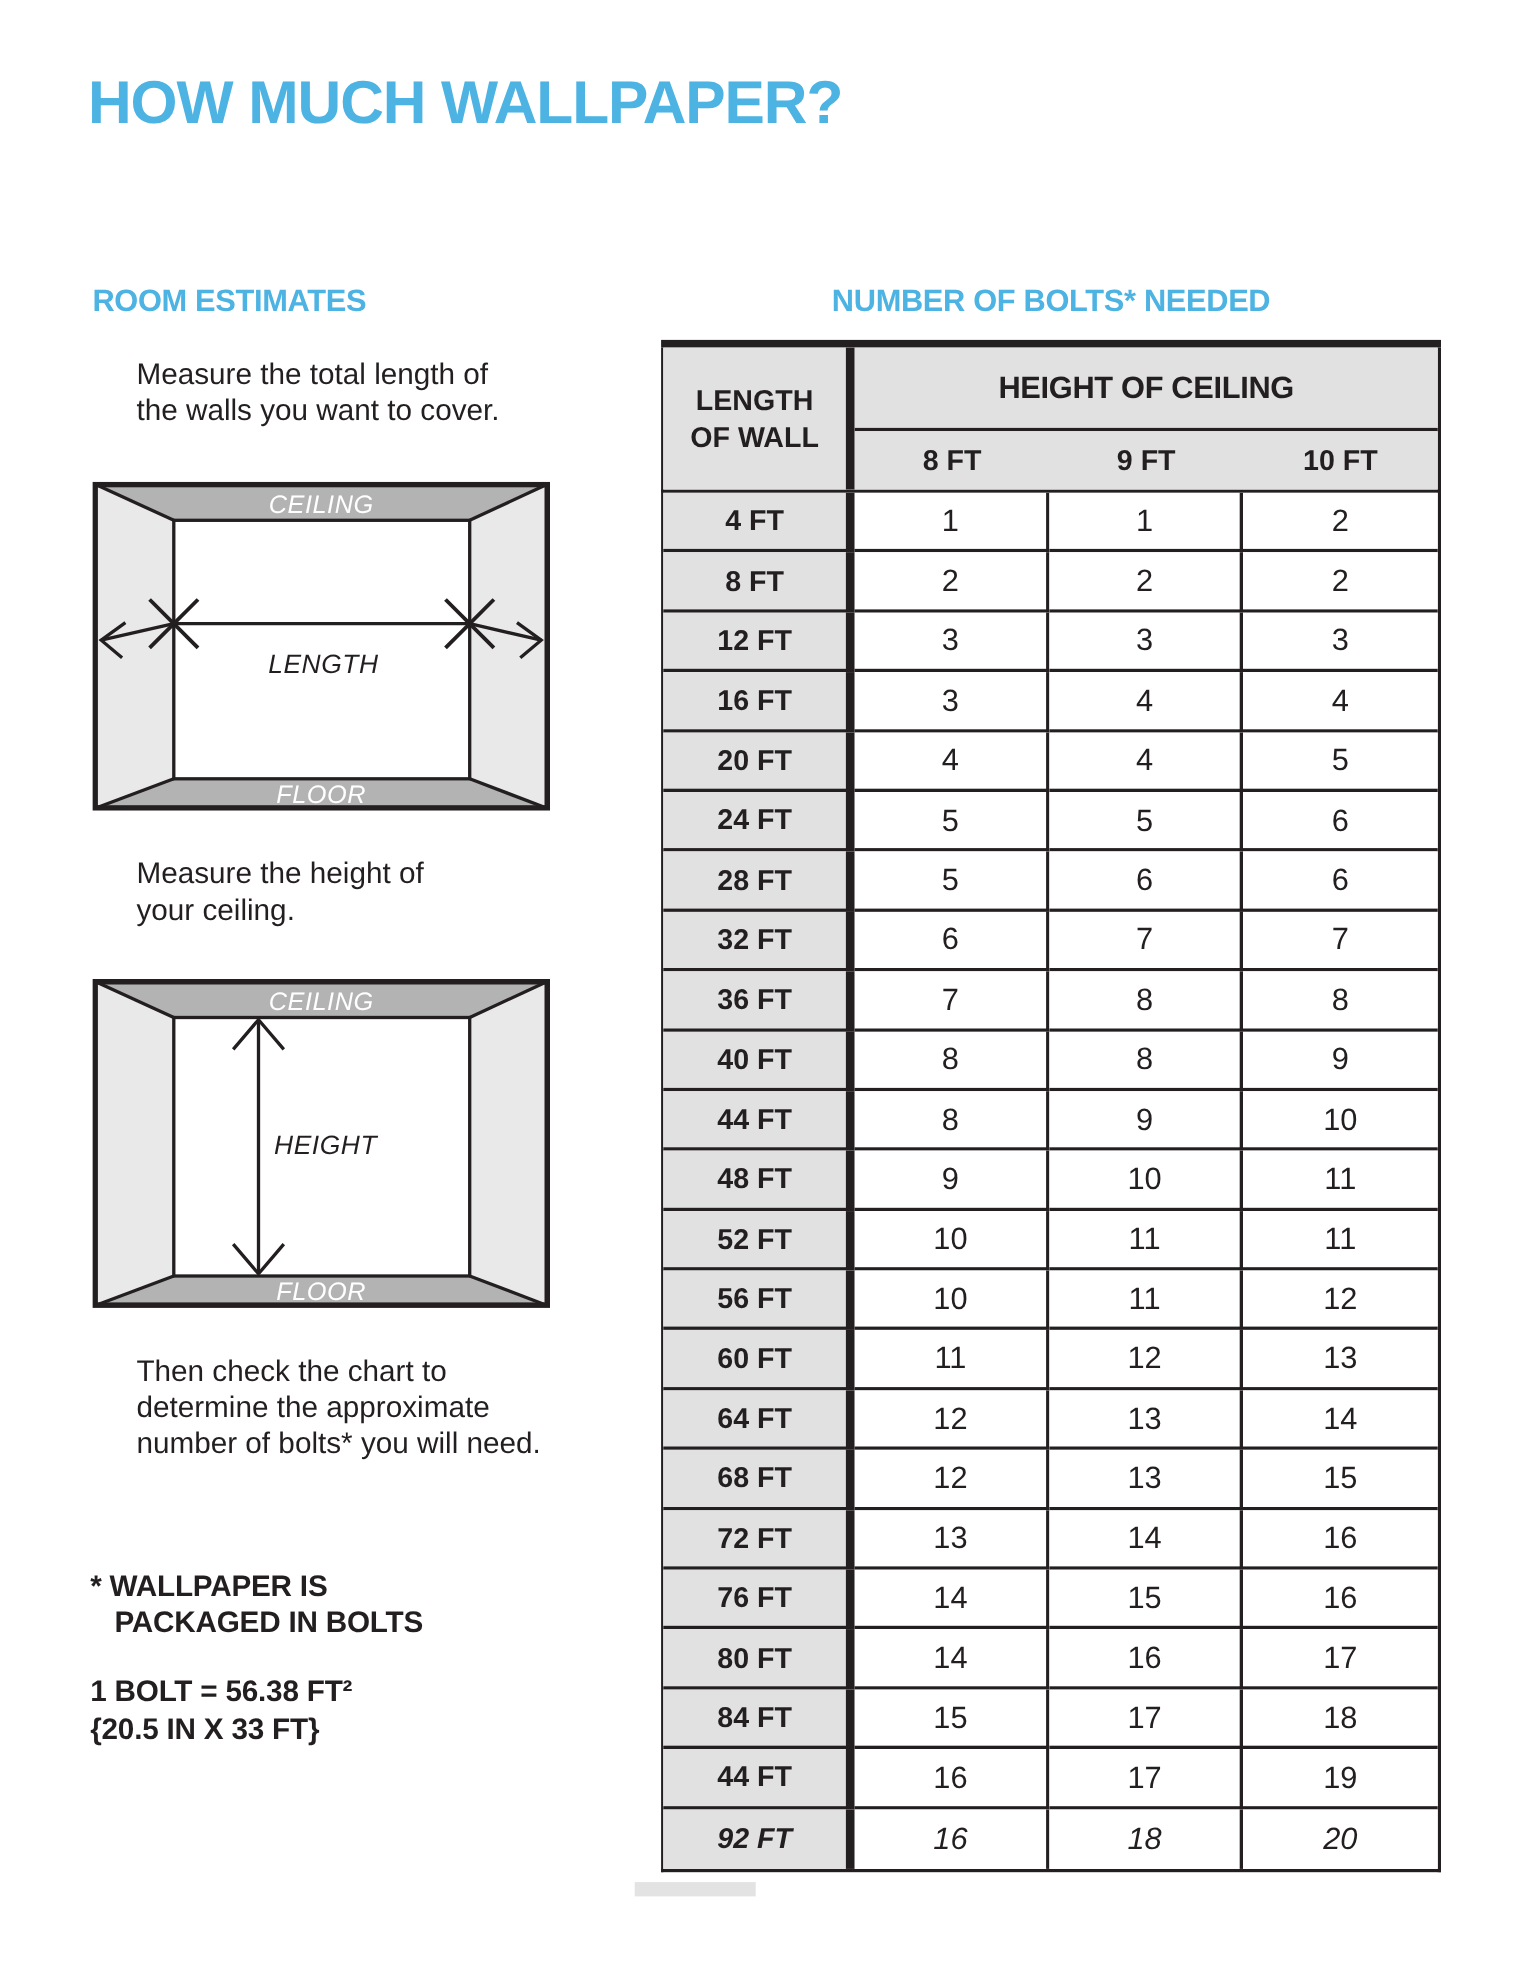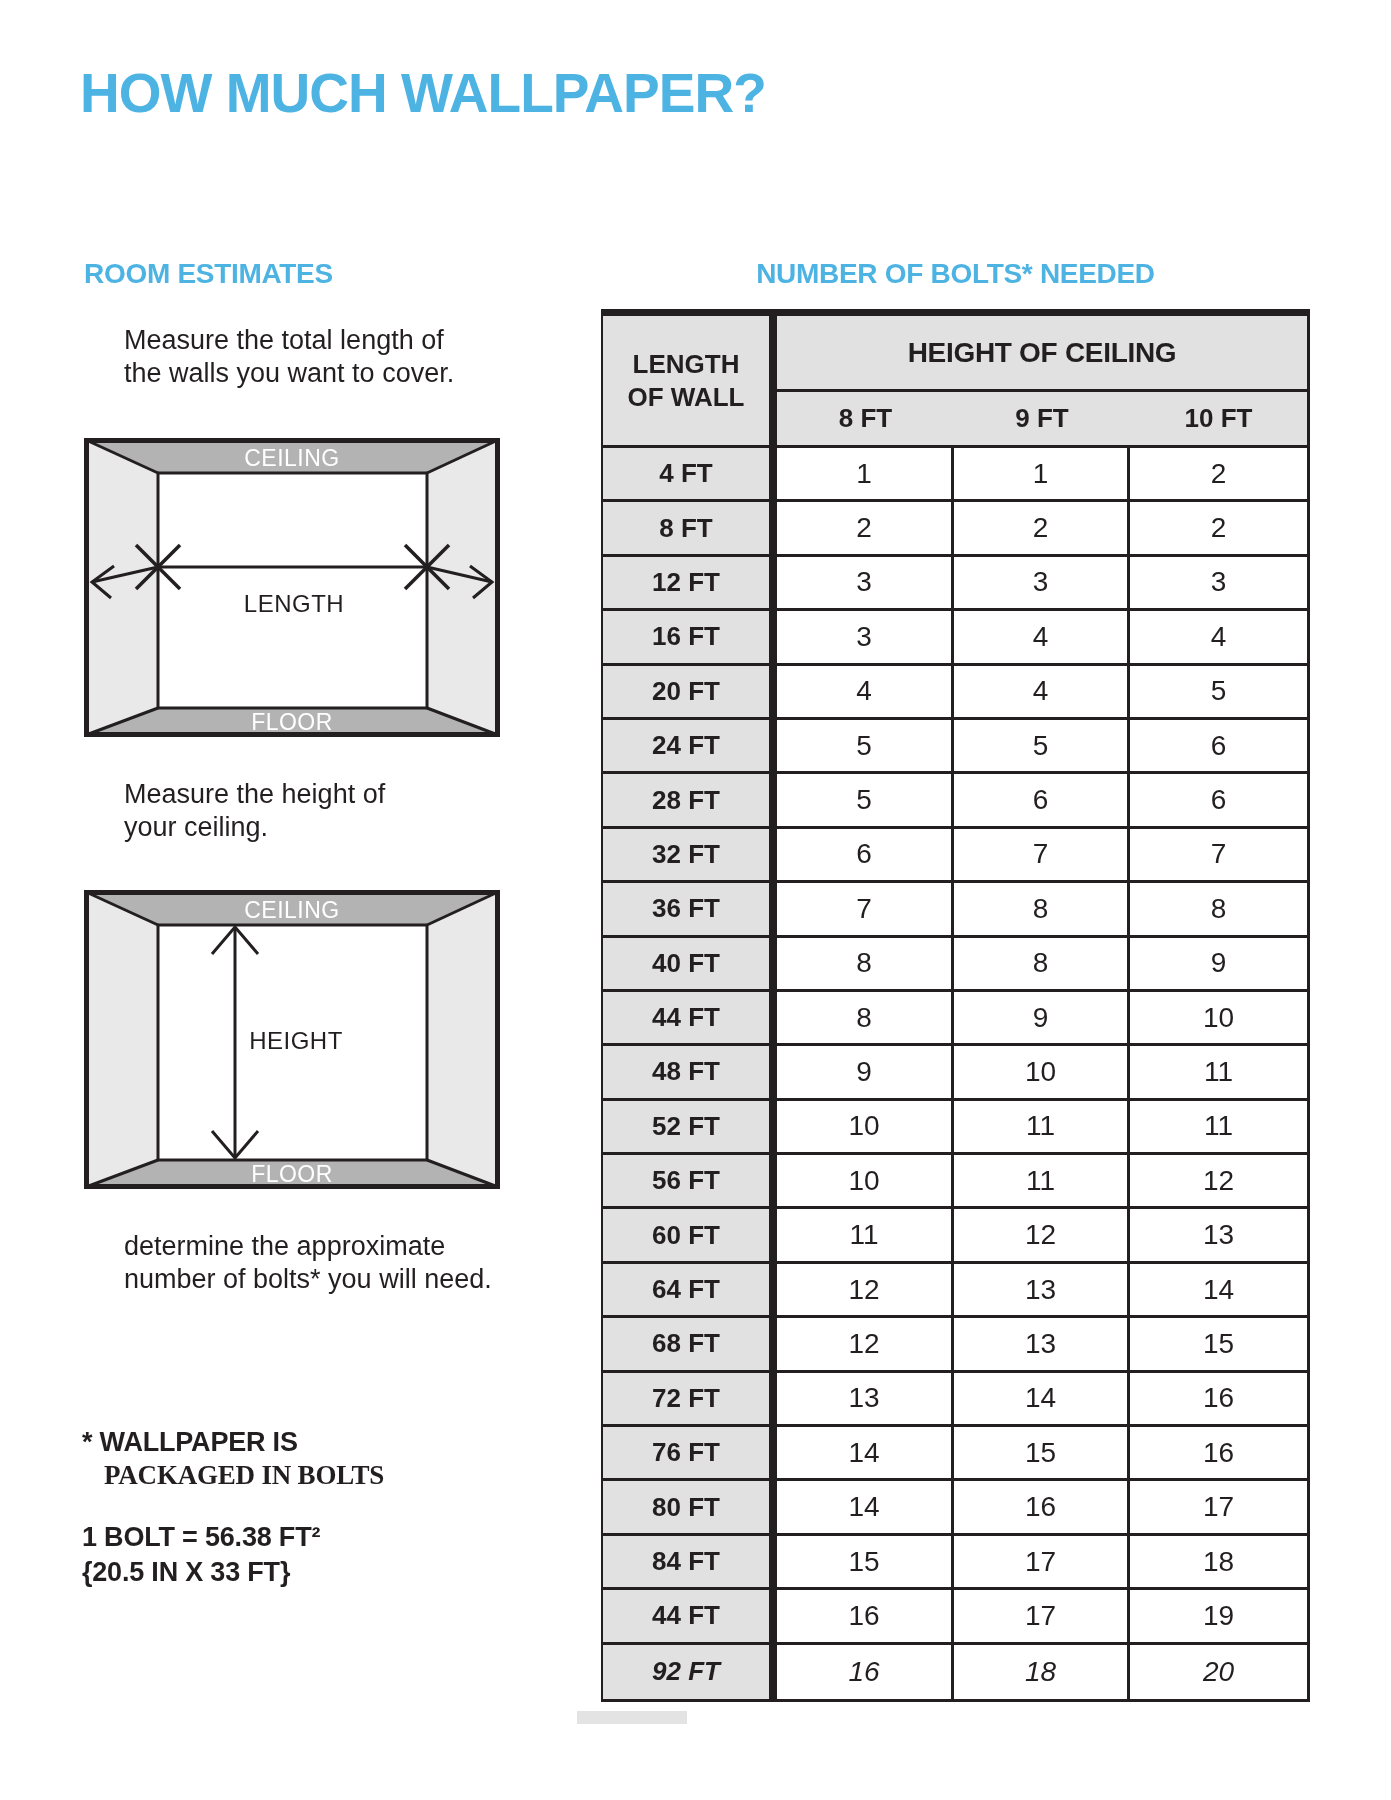--- a/index.html
+++ b/index.html
@@ -18,36 +18,36 @@
   .page-title{left:80px;top:66px;font-size:55px;font-weight:700;letter-spacing:-1px;color:var(--accent);line-height:1;text-align:center;}
   .section-heading{font-size:28px;font-weight:700;letter-spacing:-0.3px;color:var(--accent);line-height:1;}
   .room-estimates{left:84px;top:260px;}
   .bolts-heading{left:601px;top:260px;width:709px;text-align:center;}
 
   .body-par{font-size:27px;line-height:33px;color:var(--ink);margin-left:40px;}
   .par1{left:84px;top:324px;}
   .par2{left:84px;top:778px;}
   .par3{left:84px;top:1230px;}
 
-  .diagram{width:416px;height:299px;}
+  .diagram{width:416px;height:299px;font-style:italic;}
   .diagram1{left:84px;top:438px;}
   .diagram2{left:84px;top:890px;}
   .diagram svg{display:block;width:416px;height:299px;}
   .room-ceiling,.room-floor{fill:var(--roomdark);}
   .room-sidewall{fill:var(--roomlight);}
   .room-backwall{fill:#ffffff;stroke:var(--ink);stroke-width:3;}
   .room-edge{stroke:var(--ink);stroke-width:3;fill:none;}
   .room-outline{fill:none;stroke:var(--ink);stroke-width:5;}
   .room-label-light{font-size:23px;fill:#ffffff;letter-spacing:0.5px;}
   .room-label-dark{font-size:24px;fill:var(--ink);letter-spacing:0.5px;}
   .dim-line{stroke:var(--ink);stroke-width:3;fill:none;}
   .dim-x{stroke:var(--ink);stroke-width:3.5;fill:none;}
 
   .footnote{left:82px;top:1426px;font-size:27px;font-weight:700;line-height:33px;letter-spacing:-0.2px;}
-  .footnote .indent{padding-left:22px;font-family:Liberation Serif, serif;}
+  .footnote .indent{padding-left:22px;}
   .boltinfo{left:82px;top:1520px;font-size:27px;font-weight:700;line-height:35px;letter-spacing:-0.2px;}
 
   .tbl-topbar{left:601px;top:309px;width:709px;height:7px;background:var(--ink);}
   .tbl-header{left:601px;top:316px;width:709px;height:132px;border-left:2px solid var(--ink);border-right:3px solid var(--ink);border-bottom:3px solid var(--ink);display:flex;}
   .tbl-corner{flex:0 0 174px;border-right:8px solid var(--ink);background:var(--cellgray);display:flex;flex-direction:column;justify-content:center;align-items:center;font-size:26px;font-weight:700;line-height:33px;}
   .tbl-headright{flex:1;display:flex;flex-direction:column;}
   .tbl-group{height:76px;border-bottom:3px solid var(--ink);background:var(--cellgray);display:flex;align-items:center;justify-content:center;font-size:28px;font-weight:700;letter-spacing:-0.3px;}
   .tbl-cols{flex:1;background:var(--cellgray);display:grid;grid-template-columns:177px 176px 177px;}
   .tbl-cols div{display:flex;align-items:center;justify-content:center;font-size:26px;font-weight:700;}
 
@@ -125,20 +125,21 @@
         <polyline class="dim-line" points="128,64 151,37 174,64"></polyline>
         <polyline class="dim-line" points="128,241 151,268 174,241"></polyline>
       </g>
       <text class="room-label-light" x="208" y="28" text-anchor="middle">CEILING</text>
       <text class="room-label-light" x="208" y="292" text-anchor="middle">FLOOR</text>
       <text class="room-label-dark" x="212" y="159" text-anchor="middle">HEIGHT</text>
     </svg>
   </div>
 
   <div class="abs body-par par3">
+    <div>Then check the chart to</div>
     <div>determine the approximate</div>
     <div>number of bolts* you will need.</div>
   </div>
 
   <div class="abs footnote">
     <div>* WALLPAPER IS</div>
     <div class="indent">PACKAGED IN BOLTS</div>
   </div>
 
   <div class="abs boltinfo">

